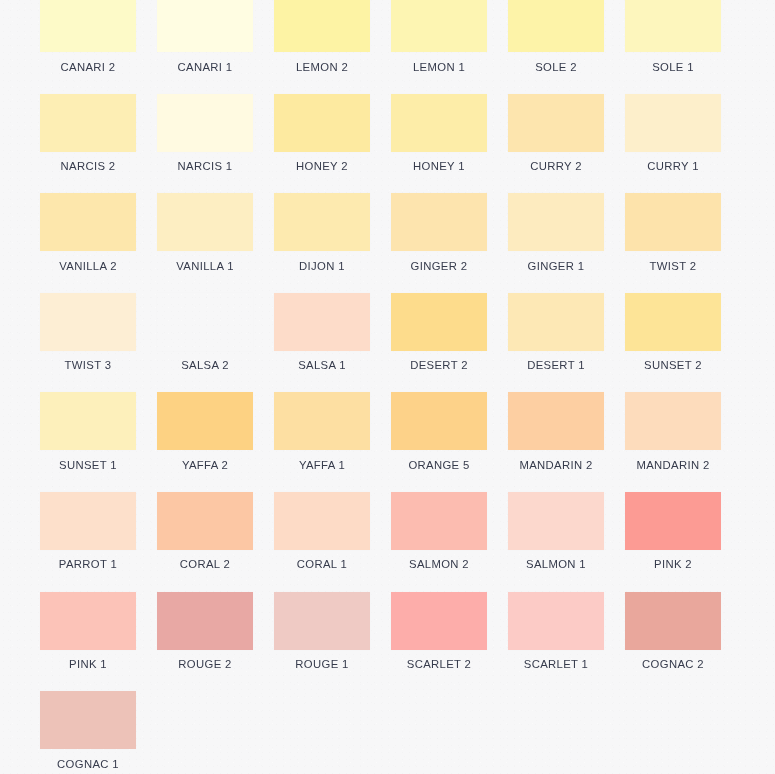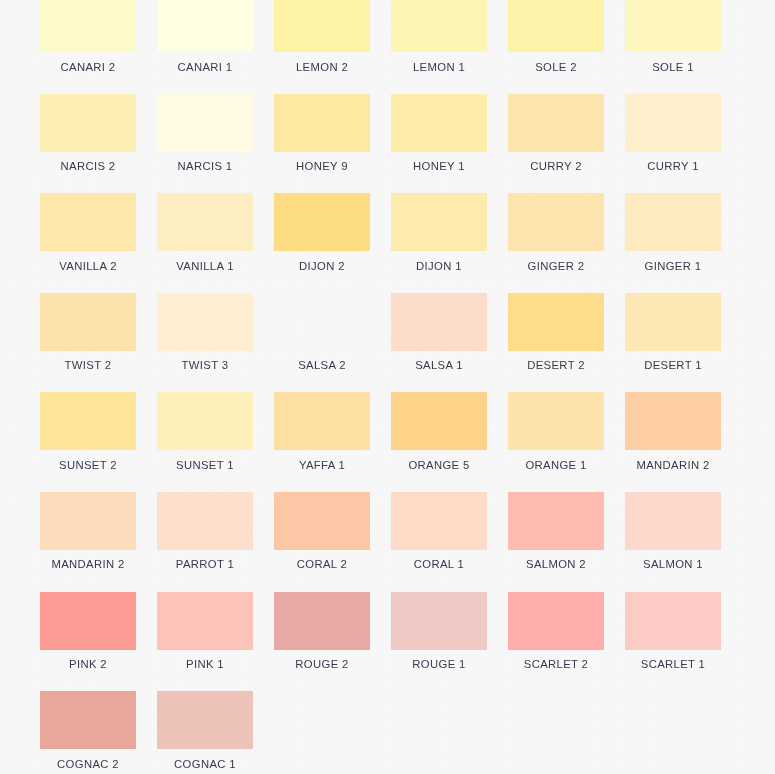--- a/index.html
+++ b/index.html
@@ -100,21 +100,21 @@
     <div class="swatch-cell">
       <div class="swatch-chip" style="background-color: rgb(253, 238, 180);"></div>
       <div class="swatch-label">NARCIS 2</div>
     </div>
     <div class="swatch-cell">
       <div class="swatch-chip" style="background-color: rgb(255, 250, 225);"></div>
       <div class="swatch-label">NARCIS 1</div>
     </div>
     <div class="swatch-cell">
       <div class="swatch-chip" style="background-color: rgb(253, 234, 160);"></div>
-      <div class="swatch-label">HONEY 9</div>
+      <div class="swatch-label">HONEY 2</div>
     </div>
     <div class="swatch-cell">
       <div class="swatch-chip" style="background-color: rgb(253, 237, 168);"></div>
       <div class="swatch-label">HONEY 1</div>
     </div>
     <div class="swatch-cell">
       <div class="swatch-chip" style="background-color: rgb(253, 229, 174);"></div>
       <div class="swatch-label">CURRY 2</div>
     </div>
     <div class="swatch-cell">
@@ -123,24 +123,20 @@
     </div>
     <div class="swatch-cell">
       <div class="swatch-chip" style="background-color: rgb(253, 231, 172);"></div>
       <div class="swatch-label">VANILLA 2</div>
     </div>
     <div class="swatch-cell">
       <div class="swatch-chip" style="background-color: rgb(253, 238, 194);"></div>
       <div class="swatch-label">VANILLA 1</div>
     </div>
     <div class="swatch-cell">
-      <div class="swatch-chip" style="background-color: rgb(253, 220, 131);"></div>
-      <div class="swatch-label">DIJON 2</div>
-    </div>
-    <div class="swatch-cell">
       <div class="swatch-chip" style="background-color: rgb(253, 234, 175);"></div>
       <div class="swatch-label">DIJON 1</div>
     </div>
     <div class="swatch-cell">
       <div class="swatch-chip" style="background-color: rgb(253, 228, 174);"></div>
       <div class="swatch-label">GINGER 2</div>
     </div>
     <div class="swatch-cell">
       <div class="swatch-chip" style="background-color: rgb(253, 235, 191);"></div>
       <div class="swatch-label">GINGER 1</div>
@@ -171,30 +167,30 @@
     </div>
     <div class="swatch-cell">
       <div class="swatch-chip" style="background-color: rgb(253, 228, 151);"></div>
       <div class="swatch-label">SUNSET 2</div>
     </div>
     <div class="swatch-cell">
       <div class="swatch-chip" style="background-color: rgb(253, 240, 187);"></div>
       <div class="swatch-label">SUNSET 1</div>
     </div>
     <div class="swatch-cell">
+      <div class="swatch-chip" style="background-color: rgb(253, 210, 131);"></div>
+      <div class="swatch-label">YAFFA 2</div>
+    </div>
+    <div class="swatch-cell">
       <div class="swatch-chip" style="background-color: rgb(253, 223, 162);"></div>
       <div class="swatch-label">YAFFA 1</div>
     </div>
     <div class="swatch-cell">
       <div class="swatch-chip" style="background-color: rgb(253, 210, 137);"></div>
       <div class="swatch-label">ORANGE 5</div>
-    </div>
-    <div class="swatch-cell">
-      <div class="swatch-chip" style="background-color: rgb(253, 226, 171);"></div>
-      <div class="swatch-label">ORANGE 1</div>
     </div>
     <div class="swatch-cell">
       <div class="swatch-chip" style="background-color: rgb(253, 207, 162);"></div>
       <div class="swatch-label">MANDARIN 2</div>
     </div>
     <div class="swatch-cell">
       <div class="swatch-chip" style="background-color: rgb(253, 220, 188);"></div>
       <div class="swatch-label">MANDARIN 2</div>
     </div>
     <div class="swatch-cell">

